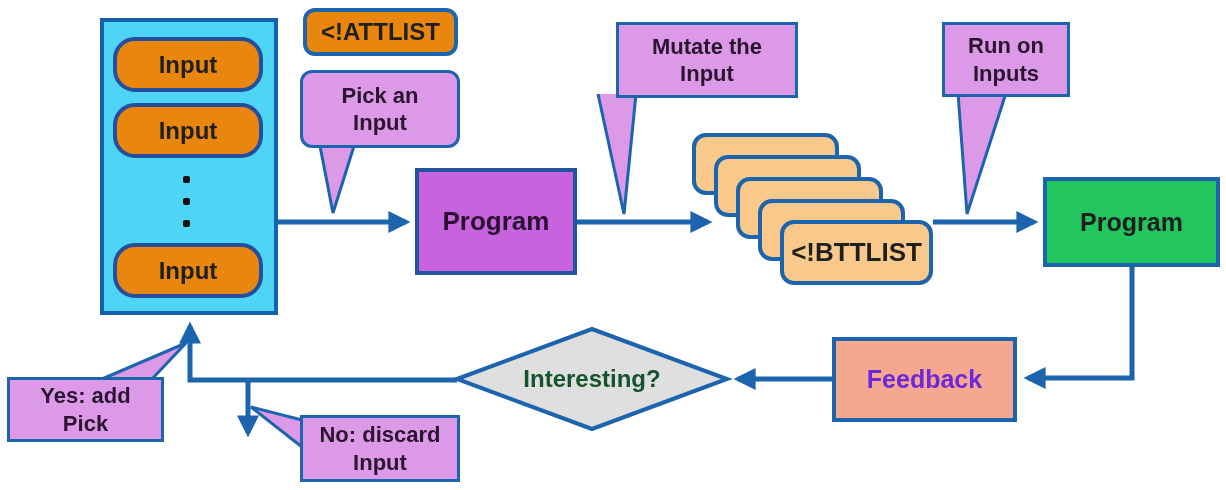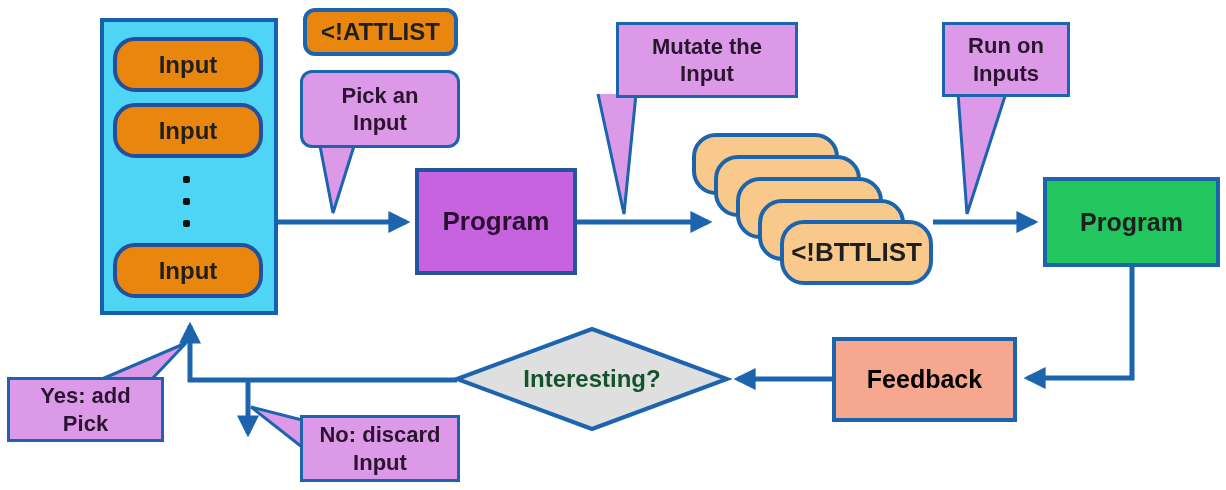--- a/index.html
+++ b/index.html
@@ -9,22 +9,22 @@
     font-weight:bold;color:#1f1f1f;
   }
   .layer{position:absolute;left:0;top:0;z-index:1;}
   .node{position:absolute;box-sizing:border-box;display:flex;align-items:center;justify-content:center;text-align:center;z-index:2;}
   .seed{background:#4ed4f5;border:4px solid #1661ae;}
   .input-box{background:#e8860e;border:4px solid #254f9e;border-radius:22px;font-size:24px;}
   .attlist{background:#e8860e;border:4px solid #1c64ae;border-radius:12px;font-size:24px;}
   .bubble{background:#dc99e8;border:3px solid #1c64ae;font-size:22px;line-height:1.25;padding:2px 14px;color:#2a1430;}
   .fuzzer{background:#c763de;border:4px solid #24549e;font-size:26px;color:#2a1030;}
   .program{background:#22c55e;border:4px solid #1c64ae;font-size:25px;}
-  .feedback{background:#f5a88f;border:4px solid #1c64ae;font-size:25px;color:#000000;}
-  .card{position:absolute;box-sizing:border-box;background:#f8c98a;border:4px solid #1c64ae;border-radius:24px;z-index:2;}
+  .feedback{background:#f5a88f;border:4px solid #1c64ae;font-size:25px;color:#6d28d9;}
+  .card{position:absolute;box-sizing:border-box;background:#f8c98a;border:4px solid #1c64ae;border-radius:14px;z-index:2;}
   .card.front{display:flex;align-items:center;justify-content:center;font-size:26px;}
   .decision-label{position:absolute;z-index:3;width:270px;text-align:center;font-size:24px;color:#14532d;}
   .dots{position:absolute;left:183px;top:176px;display:flex;flex-direction:column;gap:15px;z-index:2;}
   .dots span{width:7px;height:7px;background:#111;border-radius:2px;display:block;}
 </style>
 </head>
 <body>
 
 <div class="canvas">
 

